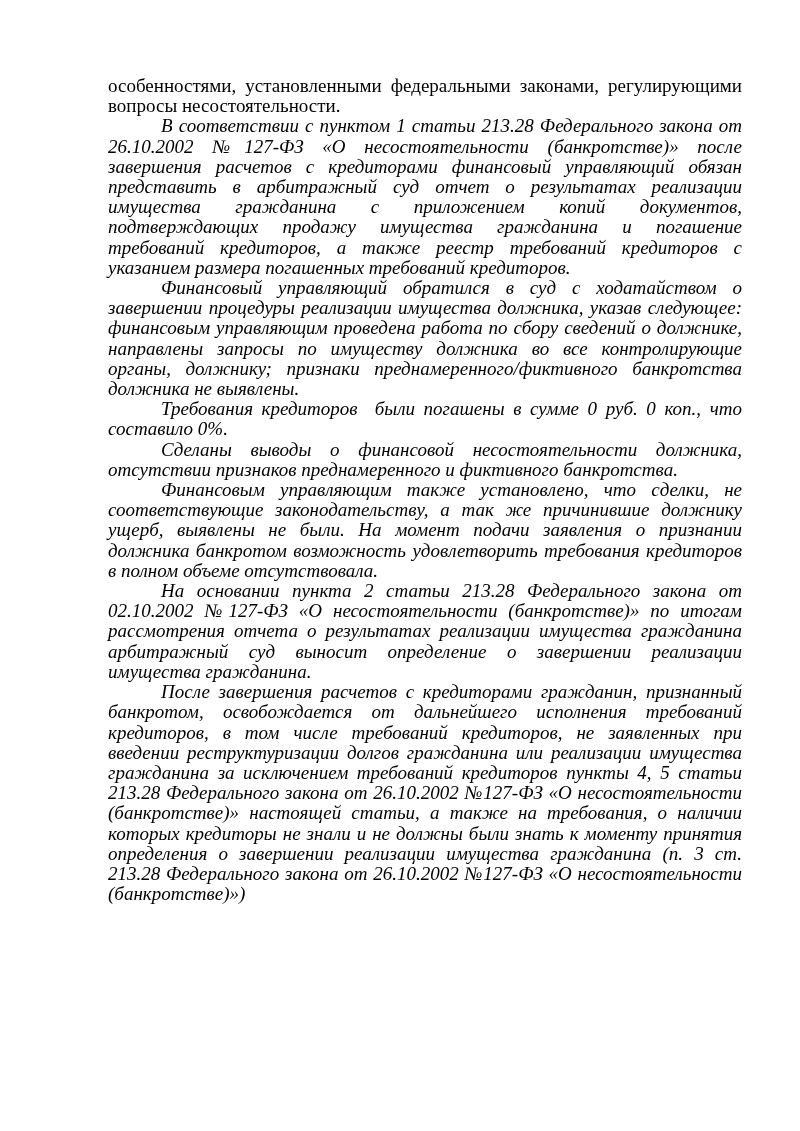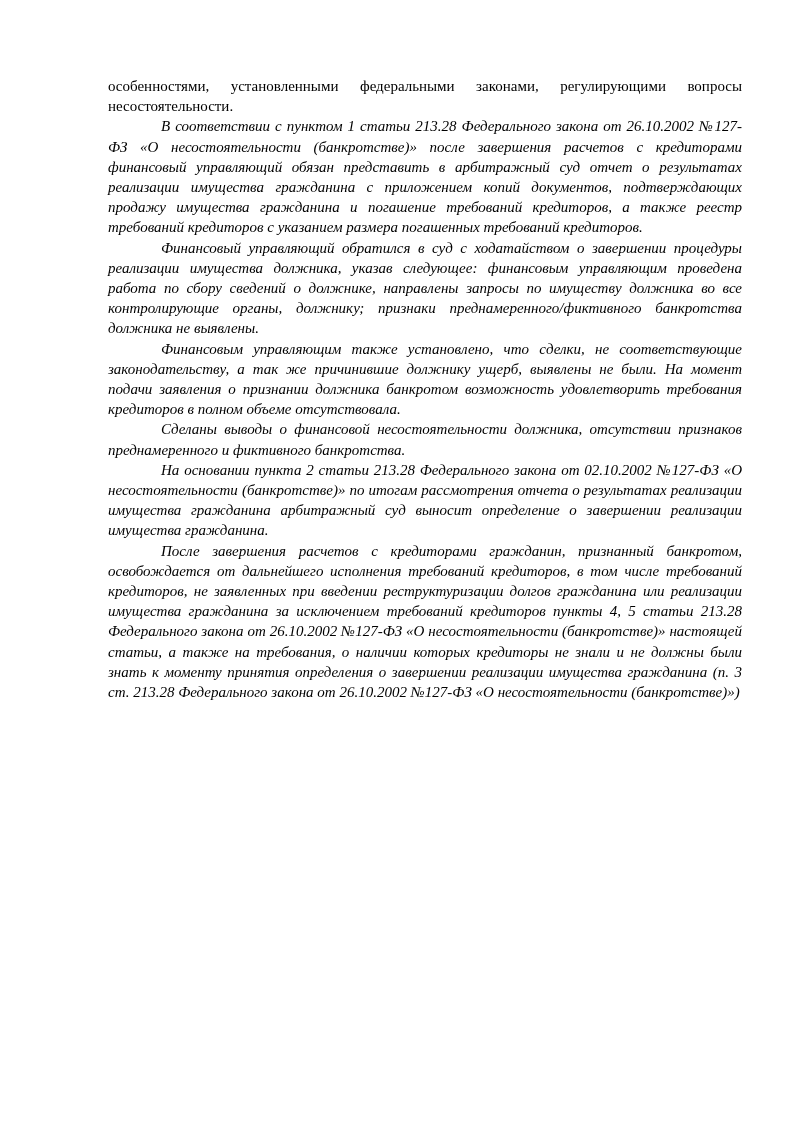--- a/index.html
+++ b/index.html
@@ -13,21 +13,21 @@
     height: 1131px;
     background: #ffffff;
     overflow: hidden;
   }
   .doc {
     position: absolute;
     left: 108px;
     top: 76px;
     width: 634px;
     font-family: "Liberation Serif", "DejaVu Serif", serif;
-    font-size: 15px;
+    font-size: 19px;
     line-height: 20.2px;
     color: #000000;
     text-align: justify;
     hyphens: none;
     -webkit-hyphens: none;
   }
   .doc p {
     margin: 0;
     padding: 0;
   }
@@ -40,18 +40,19 @@
   }
 </style>
 </head>
 <body>
 
 <div class="page">
   <div class="doc">
       <p class="no-indent">особенностями, установленными федеральными законами, регулирующими вопросы несостоятельности.</p>
       <p class="indent">В соответствии с пунктом 1 статьи 213.28 Федерального закона от 26.10.2002 №127-ФЗ «О несостоятельности (банкротстве)» после завершения расчетов с кредиторами финансовый управляющий обязан представить в арбитражный суд отчет о результатах реализации имущества гражданина с приложением копий документов, подтверждающих продажу имущества гражданина и погашение требований кредиторов, а также реестр требований кредиторов с указанием размера погашенных требований кредиторов.</p>
       <p class="indent">Финансовый управляющий обратился в суд с ходатайством о завершении процедуры реализации имущества должника, указав следующее: финансовым управляющим проведена работа по сбору сведений о должнике, направлены запросы по имуществу должника во все контролирующие органы, должнику; признаки преднамеренного/фиктивного банкротства должника не выявлены.</p>
+      <p class="indent">Требования кредиторов &nbsp;были погашены в сумме 0 руб. 0 коп., что составило 0%.</p>
+      <p class="indent">Сделаны выводы о финансовой несостоятельности должника, отсутствии признаков преднамеренного и фиктивного банкротства.</p>
       <p class="indent">Финансовым управляющим также установлено, что сделки, не соответствующие законодательству, а так же причинившие должнику ущерб, выявлены не были. На момент подачи заявления о признании должника банкротом возможность удовлетворить требования кредиторов в полном объеме отсутствовала.</p>
-      <p class="indent">Сделаны выводы о финансовой несостоятельности должника, отсутствии признаков преднамеренного и фиктивного банкротства.</p>
       <p class="indent">На основании пункта 2 статьи 213.28 Федерального закона от 02.10.2002 №127-ФЗ «О несостоятельности (банкротстве)» по итогам рассмотрения отчета о результатах реализации имущества гражданина арбитражный суд выносит определение о завершении реализации имущества гражданина.</p>
       <p class="indent">После завершения расчетов с кредиторами гражданин, признанный банкротом, освобождается от дальнейшего исполнения требований кредиторов, в том числе требований кредиторов, не заявленных при введении реструктуризации долгов гражданина или реализации имущества гражданина за исключением требований кредиторов пункты 4, 5 статьи 213.28 Федерального закона от 26.10.2002 №127-ФЗ «О несостоятельности (банкротстве)» настоящей статьи, а также на требования, о наличии которых кредиторы не знали и не должны были знать к моменту принятия определения о завершении реализации имущества гражданина (п. 3 ст. 213.28 Федерального закона от 26.10.2002 №127-ФЗ «О несостоятельности (банкротстве)»)</p>
     </div>
 </div>
 
 </body></html>

